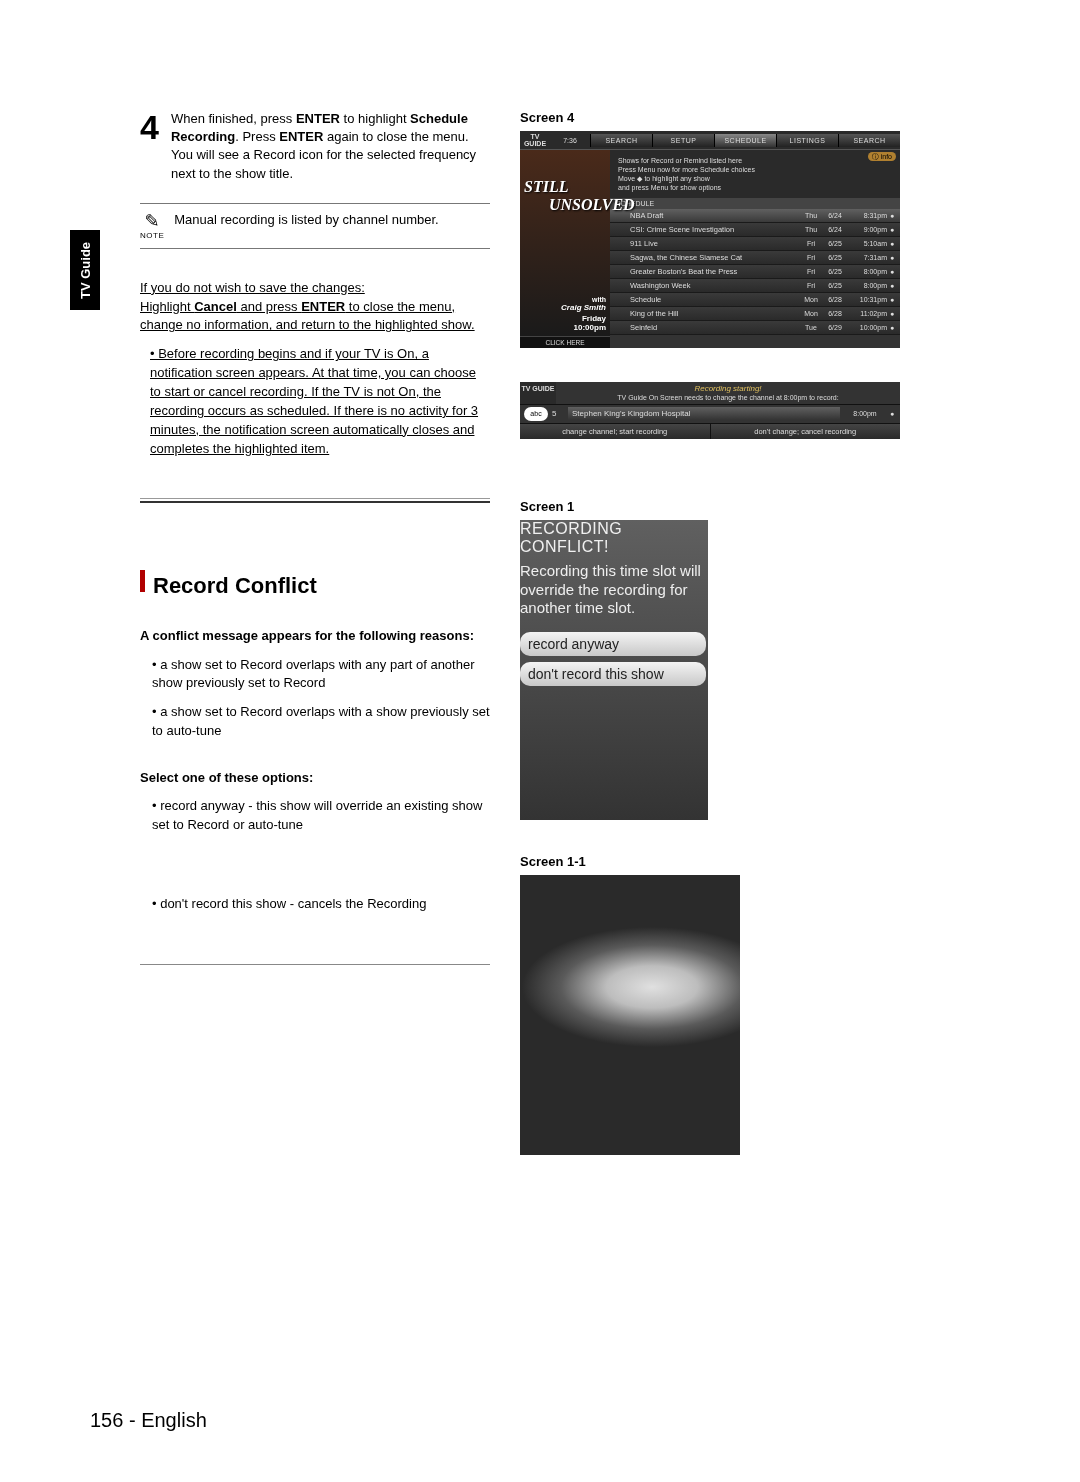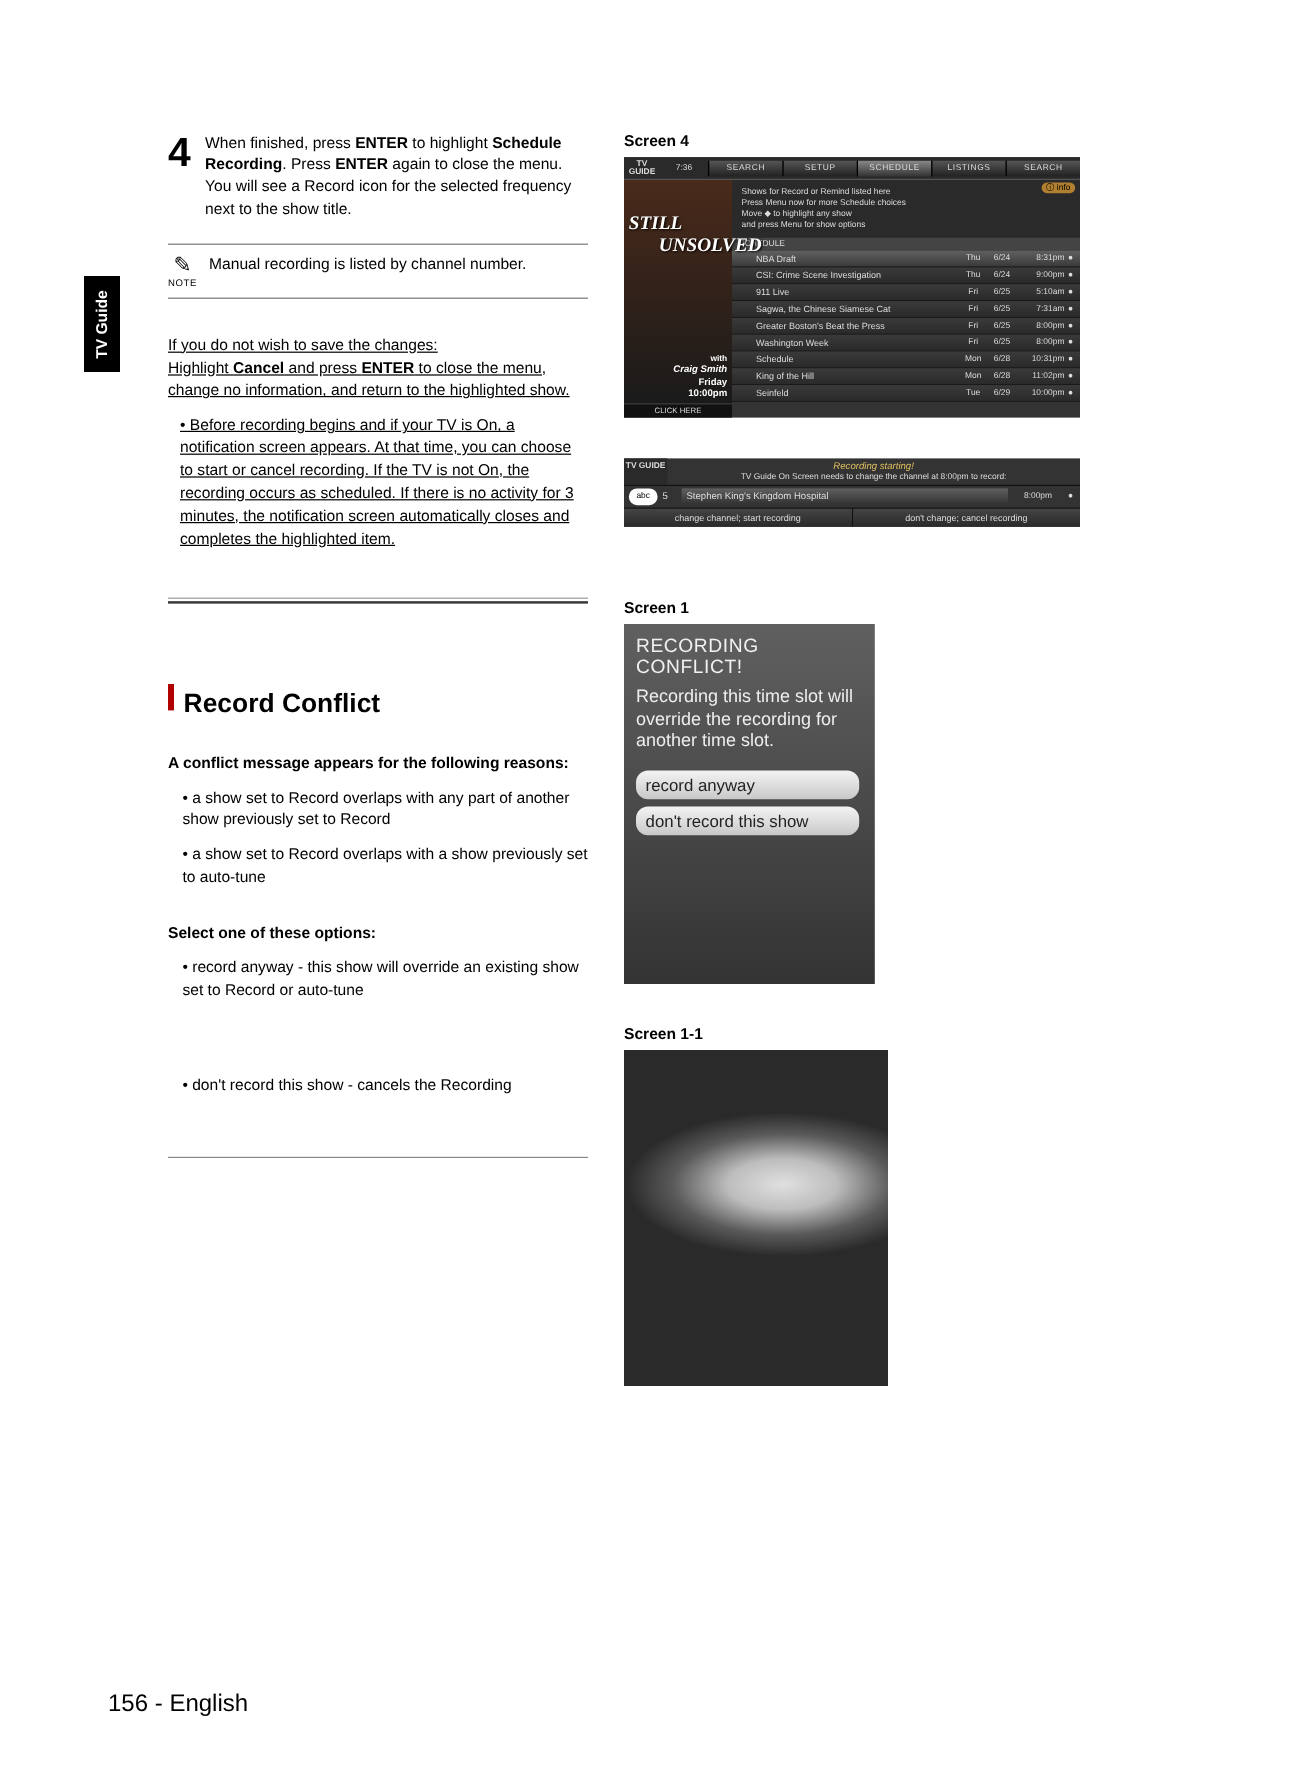--- a/index.html
+++ b/index.html
@@ -225,23 +225,23 @@
   }
   .scr41-num { width:16px; font-size:8px;}
   .scr41-show { flex:1; background:linear-gradient(#606060,#333); padding:2px 4px; font-size:8px;}
   .scr41-slot { width:50px; text-align:center; font-size:7px; }
   .scr41-ic { width:10px; font-size:7px;}
   .scr41-row3 { display:flex; border-top:1px solid #111;}
   .scr41-opt { flex:1; text-align:center; padding:3px 0; font-size:7.5px; background:linear-gradient(#444,#2a2a2a);}
   .scr41-opt:first-child { border-right:1px solid #111;}
   
   .screen1 {
-    width:209px; height:300px;
+    width:188px; height:300px;
     background: linear-gradient(#606060,#333);
-    color:#eee; padding:10px; box-sizing:border-box;
+    color:#eee; box-sizing:border-box;
     font-family: Arial, sans-serif;
   }
   .scr1-h { font-size:16px; margin-bottom:6px; color:#f0f0f0; letter-spacing:0.5px;}
   .scr1-t { font-size:15px; line-height:1.25; margin-bottom:14px;}
   .scr1-btn {
     display:block; width:170px; padding:4px 8px; margin-bottom:6px;
     background:linear-gradient(#f4f4f4,#c8c8c8);
     color:#222; border-radius:10px; font-size:14px;
   }
   

